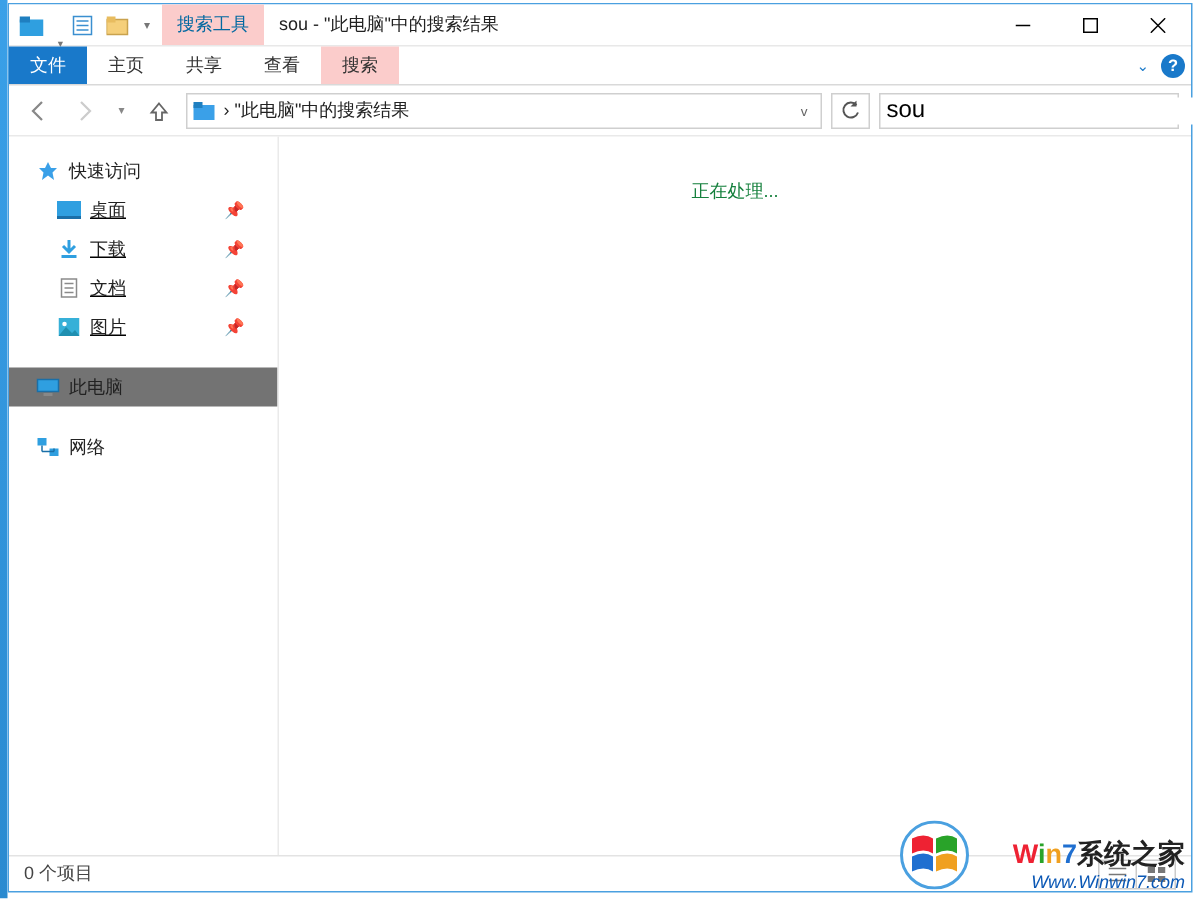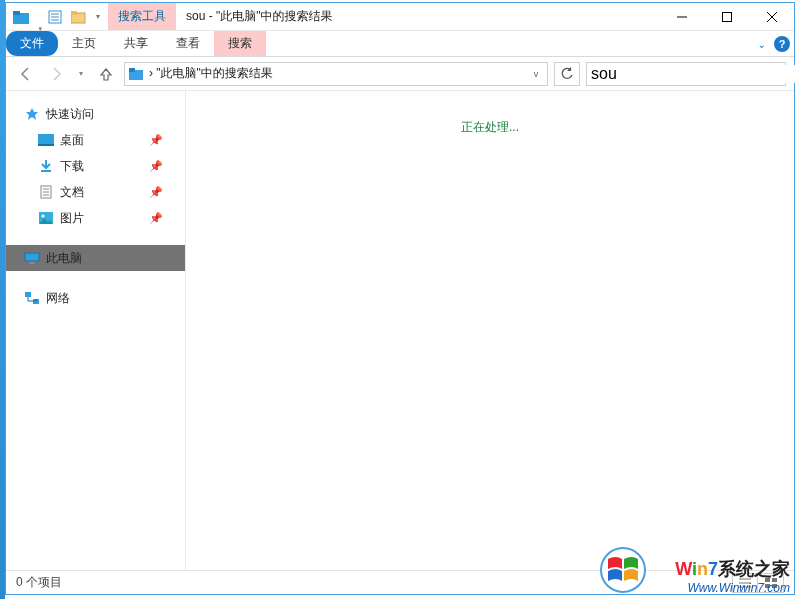--- a/index.html
+++ b/index.html
@@ -14,21 +14,21 @@
 .qat-sep { width: 8px; position:relative; }
 .qat-sep::after { content:"▾"; font-size:7px; color:#777; position:absolute; right:0; top:8px; }
 .ctx-tab-top { background: #fbcccb; padding: 2px 10px; font-size: 12px; color: #0369a1; display:flex; align-items:center;}
 .title-text { flex: 1; display: flex; align-items: center; padding-left: 10px; font-size: 12px; color: #222; }
 .win-controls { display: flex; }
 .win-btn { width: 45px; height: 28px; display: flex; align-items: center; justify-content: center; color:#000;}
 
 
 .ribbon { height: 26px; display: flex; align-items: stretch; border-bottom: 1px solid #d9d9d9; position:relative;}
 .rib-tab { padding: 0 14px; display: flex; align-items: center; font-size: 12px; color: #333; cursor:default;}
-.rib-tab.file { background: #1979ca; color: #fff; border-radius: 11px; }
+.rib-tab.file { background: #1979ca; color: #fff; }
 .rib-tab.ctx { background: #fbcccb; color:#333; }
 .rib-right { position:absolute; right:4px; top:0; height:26px; display:flex; align-items:center; gap:8px;}
 .rib-caret { color:#1979ca; font-size:10px;}
 .help-icon { width:16px;height:16px;border-radius:50%;background:#1979ca;color:#fff;display:flex;align-items:center;justify-content:center;font-size:11px;font-weight:bold;}
 
 
 .navrow { height: 34px; display: flex; align-items: center; padding: 4px 8px; gap: 6px; border-bottom: 1px solid #e9e9e9;}
 .nav-btn { width: 24px; height: 24px; display:flex; align-items:center; justify-content:center; color:#999;}
 .nav-btn.enabled { color:#555;}
 .addr { flex: 1; height: 24px; border: 1px solid #cfcfcf; display: flex; align-items: center; padding: 0 2px; gap:4px; position:relative;}
@@ -41,21 +41,21 @@
 .search-x { color:#888; width:16px; text-align:center;}
 
 
 .body { display:flex; height: calc(100% - 28px - 26px - 34px - 24px); }
 .sidebar { width: 180px; border-right:1px solid #eaeaea; padding-top:10px; overflow:auto;}
 .tree-group { margin-bottom: 14px; }
 .tree-item { display:flex; align-items:center; height:26px; padding-left: 18px; gap:6px; font-size:12px; color:#222; position:relative;}
 .tree-item.sel { background:#737373;text-align:right; }
 .tree-item .pin { position:absolute; right:22px; color:#7a7a7a; font-size:11px;}
 .tree-icon { width:16px; height:16px; display:flex; align-items:center; justify-content:center;}
-.tree-sub { padding-left: 14px; }
+.tree-sub { padding-left: 14px; text-decoration: underline; }
 .content { flex:1; position:relative; }
 .processing { text-align:center; color:#15803d; font-size:12px; margin-top:28px; }
 
 
 .status { height:24px; border-top:1px solid #e3e3e3; display:flex; align-items:center; padding:0 10px; font-size:12px; color:#444; justify-content:space-between;}
 .view-toggles { display:flex; gap:0;}
 .vt { width:26px; height:20px; border:1px solid #ccc; display:flex;align-items:center;justify-content:center; color:#666;}
 .vt+.vt{border-left:none;}
 
 

